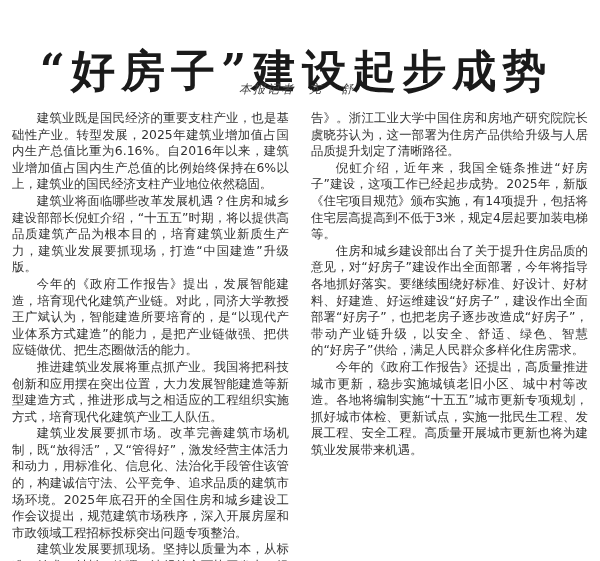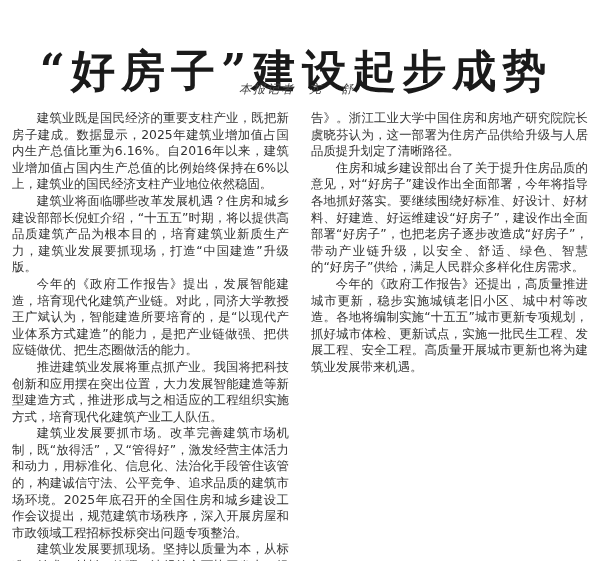--- a/index.html
+++ b/index.html
@@ -34,28 +34,29 @@
 </head>
 <body>
 
 <div class="page">
   <h1 class="headline">“好房子”建设起步成势</h1>
   <div class="byline">
     <span>本报记者</span><span class="name">亢 舒</span>
   </div>
 
   <div class="col left">
-    <p>建筑业既是国民经济的重要支柱产业，既把新房子建成。数据显示，2025年建筑业增加值占国内生产总值比重为6.16%。自2016年以来，建筑业增加值占国内生产总值的比例始终保持在6%以上，建筑业的国民经济支柱产业地位依然稳固。</p>
+    <p>建筑业既是国民经济的重要支柱产业，也是基础性产业。转型发展，2025年建筑业增加值占国内生产总值比重为6.16%。自2016年以来，建筑业增加值占国内生产总值的比例始终保持在6%以上，建筑业的国民经济支柱产业地位依然稳固。</p>
     <p>建筑业将面临哪些改革发展机遇？住房和城乡建设部部长倪虹介绍，“十五五”时期，将以提供高品质建筑产品为根本目的，培育建筑业新质生产力，建筑业发展要抓现场，打造“中国建造”升级版。</p>
     <p>今年的《政府工作报告》提出，发展智能建造，培育现代化建筑产业链。对此，同济大学教授王广斌认为，智能建造所要培育的，是“以现代产业体系方式建造”的能力，是把产业链做强、把供应链做优、把生态圈做活的能力。</p>
     <p>推进建筑业发展将重点抓产业。我国将把科技创新和应用摆在突出位置，大力发展智能建造等新型建造方式，推进形成与之相适应的工程组织实施方式，培育现代化建筑产业工人队伍。</p>
     <p>建筑业发展要抓市场。改革完善建筑市场机制，既“放得活”，又“管得好”，激发经营主体活力和动力，用标准化、信息化、法治化手段管住该管的，构建诚信守法、公平竞争、追求品质的建筑市场环境。2025年底召开的全国住房和城乡建设工作会议提出，规范建筑市场秩序，深入开展房屋和市政领域工程招标投标突出问题专项整治。</p>
     <p>建筑业发展要抓现场。坚持以质量为本，从标准、技术、材料、管理、法规等方面协同发力，提高建筑品质。将安全理念嵌入设计、建造、运维全过程，推动建立房屋全生命周期安全管理制度，把安全底线守得更牢。</p>
 
   </div>
 
   <div class="col right">
     <p class="cont">告》。浙江工业大学中国住房和房地产研究院院长虞晓芬认为，这一部署为住房产品供给升级与人居品质提升划定了清晰路径。</p>
+    <p>倪虹介绍，近年来，我国全链条推进“好房子”建设，这项工作已经起步成势。2025年，新版《住宅项目规范》颁布实施，有14项提升，包括将住宅层高提高到不低于3米，规定4层起要加装电梯等。</p>
     <p>住房和城乡建设部出台了关于提升住房品质的意见，对“好房子”建设作出全面部署，今年将指导各地抓好落实。要继续围绕好标准、好设计、好材料、好建造、好运维建设“好房子”，建设作出全面部署“好房子”，也把老房子逐步改造成“好房子”，带动产业链升级，以安全、舒适、绿色、智慧的“好房子”供给，满足人民群众多样化住房需求。</p>
     <p>今年的《政府工作报告》还提出，高质量推进城市更新，稳步实施城镇老旧小区、城中村等改造。各地将编制实施“十五五”城市更新专项规划，抓好城市体检、更新试点，实施一批民生工程、发展工程、安全工程。高质量开展城市更新也将为建筑业发展带来机遇。</p>
 
   </div>
 </div>
 
 </body></html>

